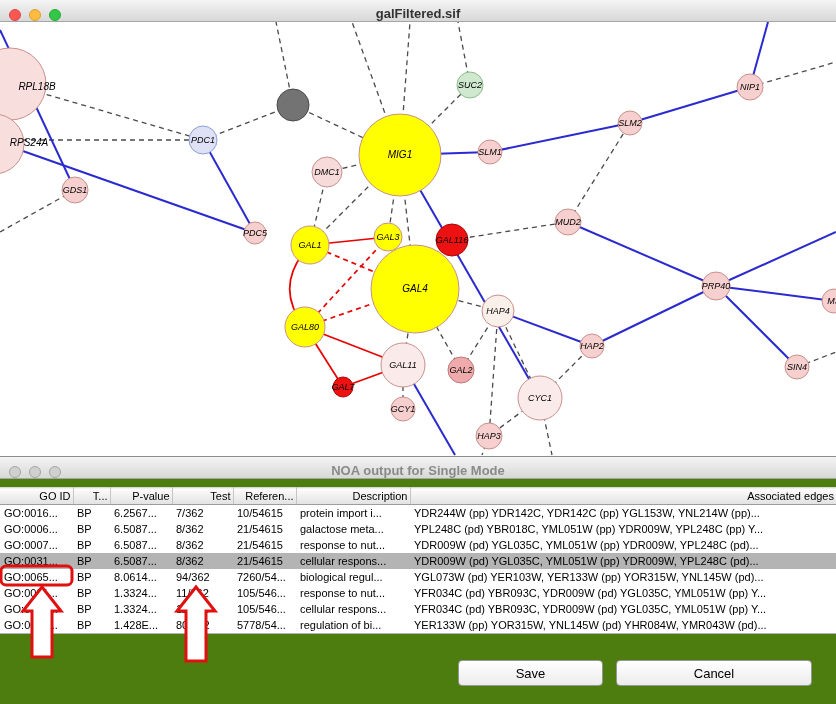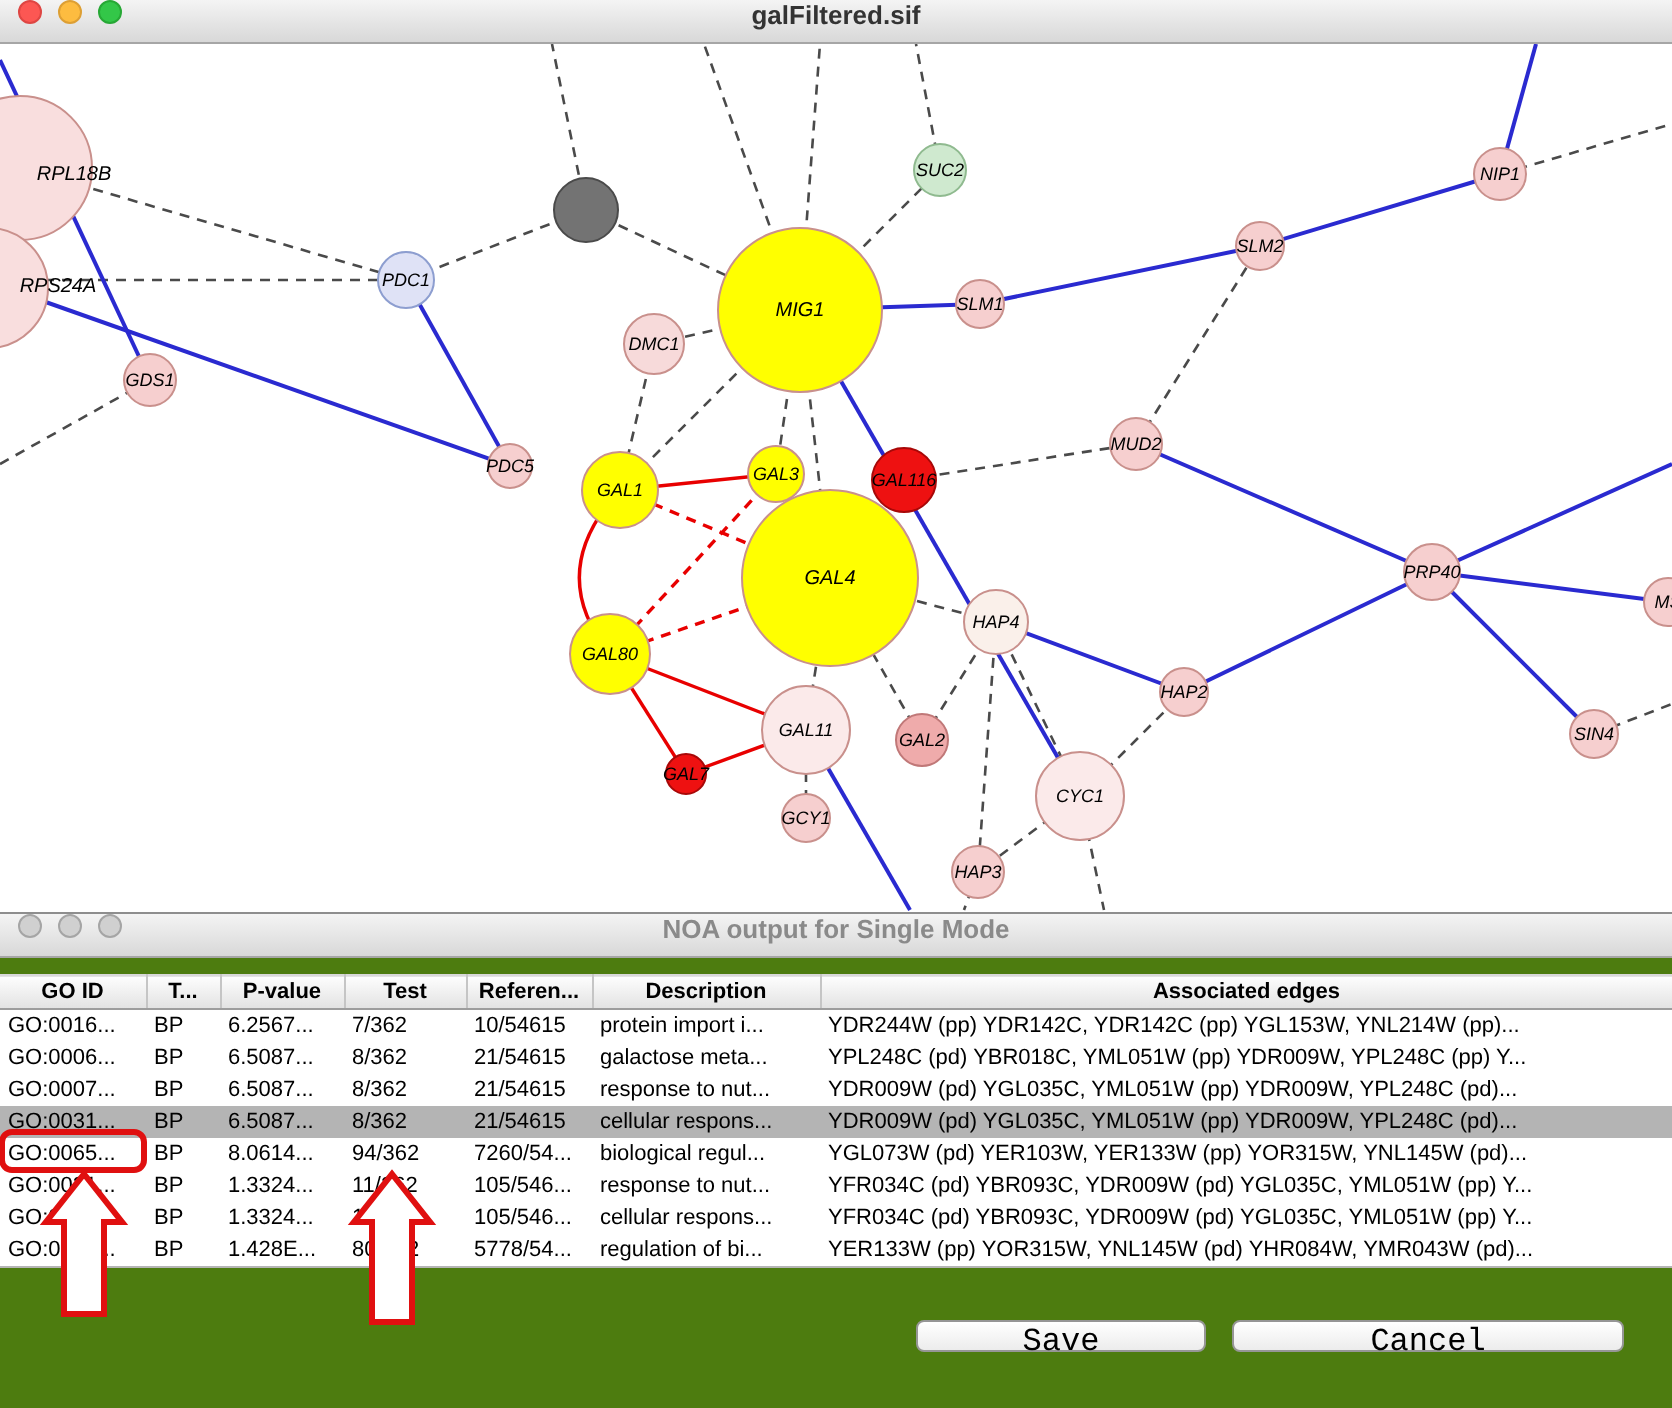--- a/index.html
+++ b/index.html
@@ -4,45 +4,45 @@
 <style>
   * { box-sizing: border-box; }
   body { margin:0; background:#e7e7e7; font-family:"Liberation Sans", sans-serif; }
   .screen { position:relative; width:836px; height:704px; overflow:hidden; background:#e7e7e7; }
 
   .window { position:absolute; left:0; width:836px; }
   .network-window { top:0; height:456px; background:#ffffff; }
   .noa-window { top:456px; height:248px; background:#4d7c0f; border-top:1px solid #8e8e8e; }
 
   .titlebar { height:22px; background:linear-gradient(#f4f4f4,#d8d8d8); border-bottom:1px solid #a6a6a6;
-              position:relative; display:flex; align-items:flex-start; }
+              position:relative; display:flex; align-items:flex-end; }
   .title { position:absolute; left:0; right:0; text-align:center; font-size:13px; font-weight:bold; color:#333; }
   .noa-window .title { color:#8a8a8a; }
   .traffic { width:12px; height:12px; border-radius:50%; display:inline-block; z-index:1; margin-left:8px; }
   .traffic.first { margin-left:9px; }
   .tl-close { background:#fc5753; border:1px solid #de4643; }
   .tl-min   { background:#fdbc40; border:1px solid #dd9f34; }
   .tl-zoom  { background:#33c748; border:1px solid #27a835; }
   .tl-gray  { background:#d0d0d0; border:1px solid #a5a5a5; }
 
   .canvas { width:836px; height:434px; background:#fff;font-style:italic; }
   .canvas svg { display:block; }
 
   .table-wrap { margin-top:8px; background:#fff; border-bottom:1px solid #b5b5b5; }
   table { width:836px; border-collapse:collapse; table-layout:fixed; font-size:11px; color:#000; }
-  th { height:17px; font-weight:bold; text-align:center; padding:0 2px; overflow:hidden; white-space:nowrap;
+  th { height:17px; font-weight:normal; text-align:right; padding:0 2px; overflow:hidden; white-space:nowrap;
        background:linear-gradient(#fdfdfd,#e2e2e2); border-right:1px solid #c5c5c5;
        border-bottom:1px solid #9d9d9d; border-top:1px solid #d8d8d8; }
   th:last-child { border-right:none; }
   td { height:16px; padding:0 4px; overflow:hidden; white-space:nowrap; background:#fff; }
   tr.selected td { background:#b4b4b4; }
 
-  .btn { position:absolute; height:16px; border:1px solid #969696; border-radius:4px;
-         background:linear-gradient(#ffffff,#ececec); font-size:16px; color:#000;
-         font-family:Liberation Mono, monospace; box-shadow:0 1px 0 rgba(255,255,255,.6) inset; }
+  .btn { position:absolute; height:26px; border:1px solid #969696; border-radius:4px;
+         background:linear-gradient(#ffffff,#ececec); font-size:13px; color:#000;
+         font-family:Liberation Sans, sans-serif; box-shadow:0 1px 0 rgba(255,255,255,.6) inset; }
   .btn-save { left:458px; top:203px; width:145px; }
   .btn-cancel { left:616px; top:203px; width:196px; }
 
   .overlay { position:absolute; left:0; top:0; width:836px; height:704px; pointer-events:none; }
 </style>
 </head>
 <body>
 
 <div class="screen">
 

